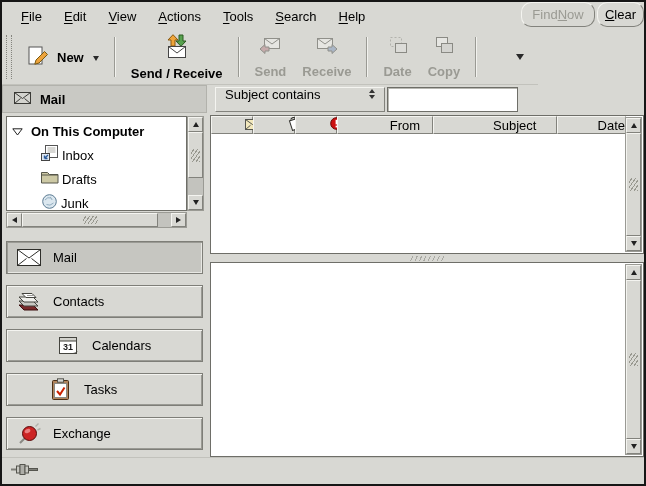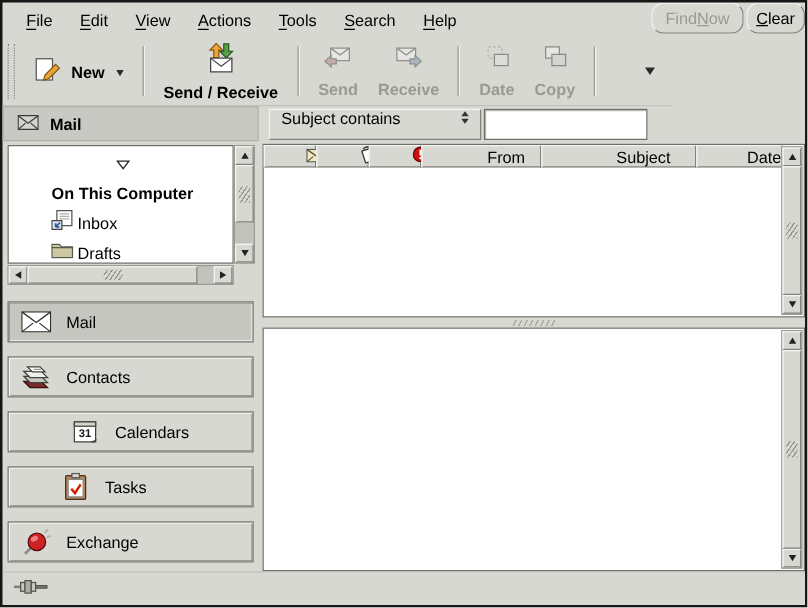--- a/index.html
+++ b/index.html
@@ -32,21 +32,21 @@
 
   
   .raised { background:#d8d8d3; border:1px solid; border-color:#f4f4f0 #82827c #82827c #f4f4f0; }
   .sunken-frame { background:#fff; border:1px solid #6e6e68; }
 
   
   .sidebar-header { position:absolute; left:0; top:83px; width:205px; height:28px;
                     background:#c9c9c4; border:1px solid #b2b2ac; display:flex;
                     align-items:center; gap:9px; padding-left:11px; font-weight:bold; }
   .tree-box { position:absolute; left:4px; top:114px; width:181px; height:95px; overflow:hidden; }
-  .tree-root { display:flex; align-items:center; gap:8px; padding:7px 2px 2px 5px; font-weight:bold;flex-direction:column; }
+  .tree-root { display:flex; align-items:center; gap:8px; padding:7px 2px 2px 5px; font-weight:bold; }
   .tree-row { display:flex; align-items:center; gap:3px; padding:4px 2px 2px 34px; }
   .tree-row .lbl { padding-top:1px; }
 
   .switcher-btn { position:absolute; left:4px; width:197px; height:33px; background:#d8d8d3;
                   border:1px solid #7e7e78;
                   box-shadow: inset 1px 1px 0 #f4f4f0, inset -1px -1px 0 #9a9a94;
                   display:flex; align-items:center; gap:11px; padding-left:9px; }
   .switcher-btn.active { background:#c6c6c1;
                   box-shadow: inset 1px 1px 0 #9a9a94, inset -1px -1px 0 #e8e8e4; }
   .sw-icon { width:26px; display:flex; justify-content:center; }

